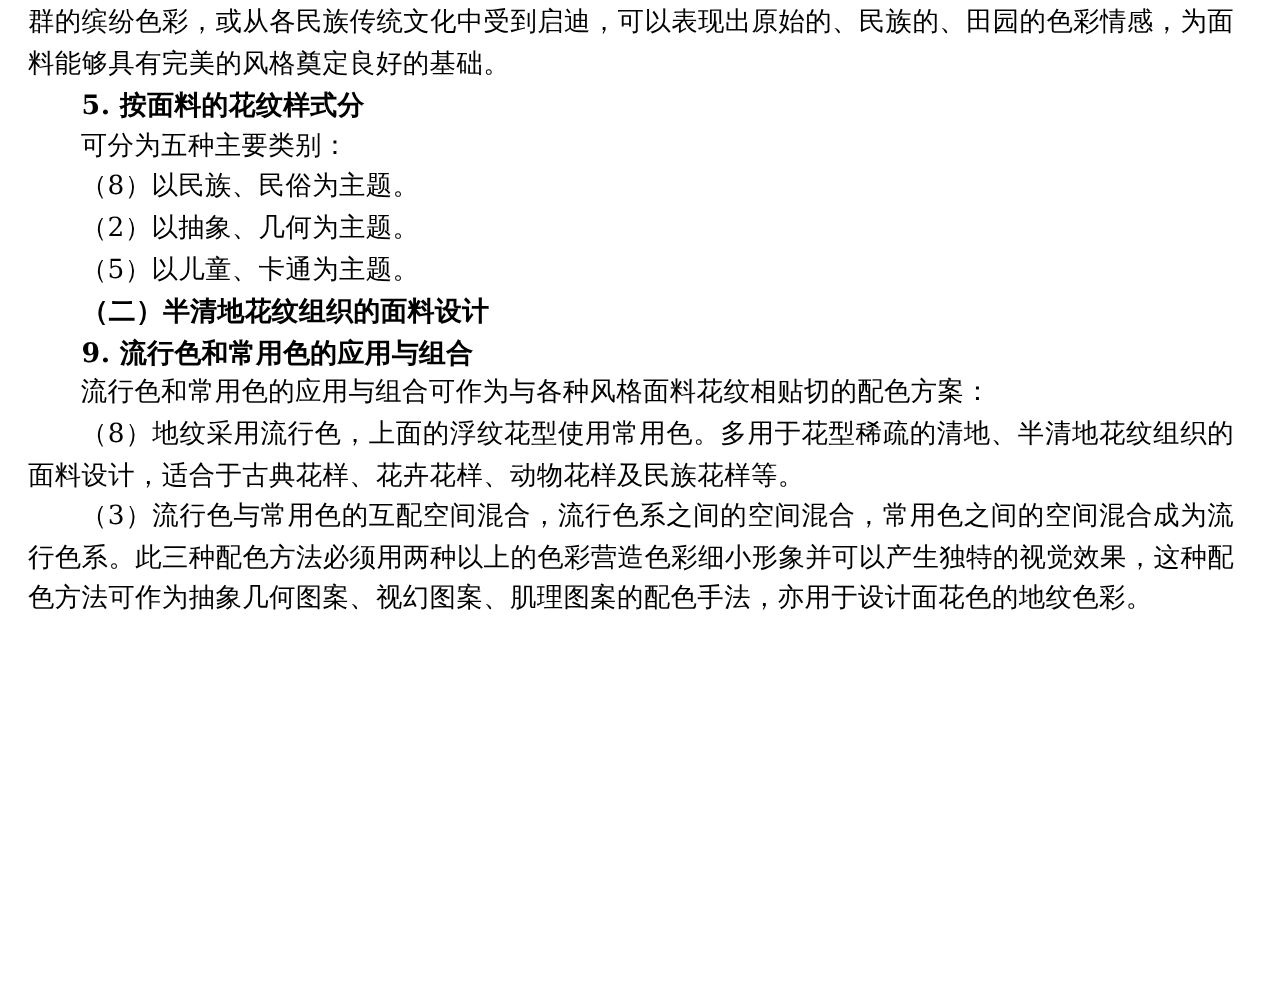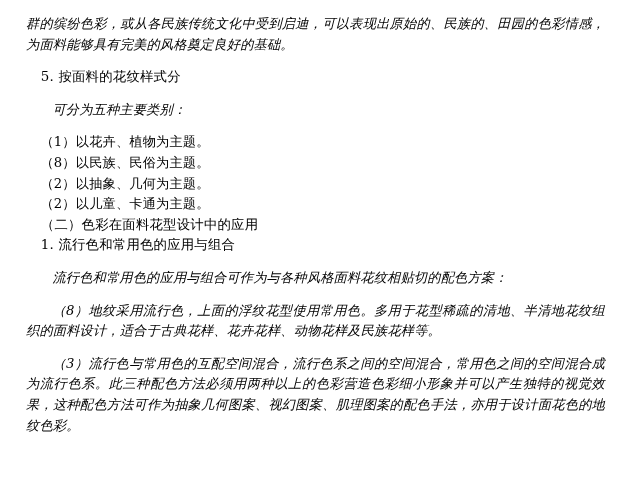--- a/index.html
+++ b/index.html
@@ -19,31 +19,30 @@
     width: 631px;
     height: 494px;
     box-sizing: border-box;
     padding: 2px 14px 0 14px;
   }
   .para {
     font-size: 13.2px;
     line-height: 20.6px;
     text-align: justify;
     text-justify: inter-ideograph;
-    margin: 12px;
+    margin: 0;
     letter-spacing: 0.2px;
-    font-style: italic;
   }
   .indent2 {
     text-indent: 2em;
   }
   .heading {
     font-size: 13.4px;
     line-height: 20.6px;
-    font-weight: normal;
+    font-weight: bold;
     margin: 0;
     text-indent: 2em;
     letter-spacing: 0.2px;
   }
   .list-line {
     font-size: 13.2px;
     line-height: 20.6px;
     margin: 0;
     text-indent: 2em;
     letter-spacing: 0.2px;
@@ -53,28 +52,27 @@
 <body>
 
 <div class="page">
 
   <p class="para">群的缤纷色彩，或从各民族传统文化中受到启迪，可以表现出原始的、民族的、田园的色彩情感，为面料能够具有完美的风格奠定良好的基础。</p>
 
   <p class="heading">5. 按面料的花纹样式分</p>
 
   <p class="para indent2">可分为五种主要类别：</p>
 
-  <p class="list-line">（1）以花卉、植物为主题。</p>
   <p class="list-line">（8）以民族、民俗为主题。</p>
   <p class="list-line">（2）以抽象、几何为主题。</p>
-  <p class="list-line">（2）以儿童、卡通为主题。</p>
+  <p class="list-line">（5）以儿童、卡通为主题。</p>
 
-  <p class="heading">（二）色彩在面料花型设计中的应用</p>
+  <p class="heading">（二）半清地花纹组织的面料设计</p>
 
-  <p class="heading">1. 流行色和常用色的应用与组合</p>
+  <p class="heading">9. 流行色和常用色的应用与组合</p>
 
   <p class="para indent2">流行色和常用色的应用与组合可作为与各种风格面料花纹相贴切的配色方案：</p>
 
   <p class="para indent2">（8）地纹采用流行色，上面的浮纹花型使用常用色。多用于花型稀疏的清地、半清地花纹组织的面料设计，适合于古典花样、花卉花样、动物花样及民族花样等。</p>
 
 
   <p class="para indent2">（3）流行色与常用色的互配空间混合，流行色系之间的空间混合，常用色之间的空间混合成为流行色系。此三种配色方法必须用两种以上的色彩营造色彩细小形象并可以产生独特的视觉效果，这种配色方法可作为抽象几何图案、视幻图案、肌理图案的配色手法，亦用于设计面花色的地纹色彩。</p>
 
 </div>
 

